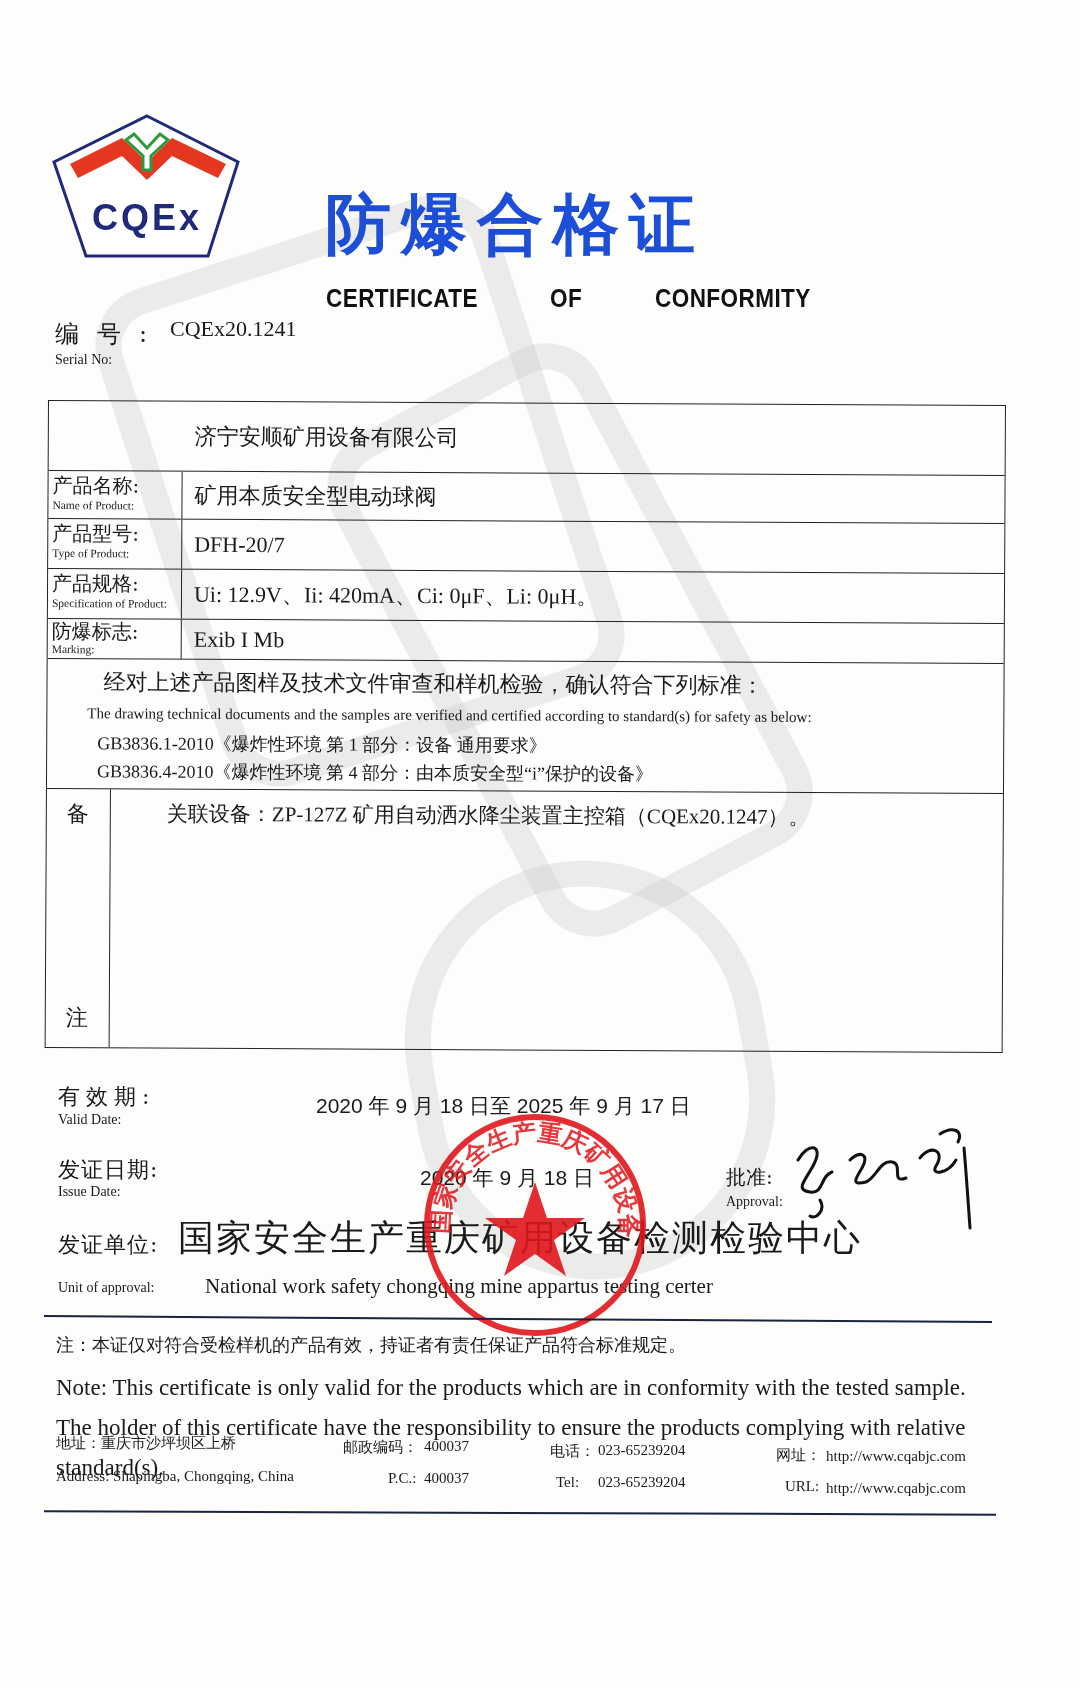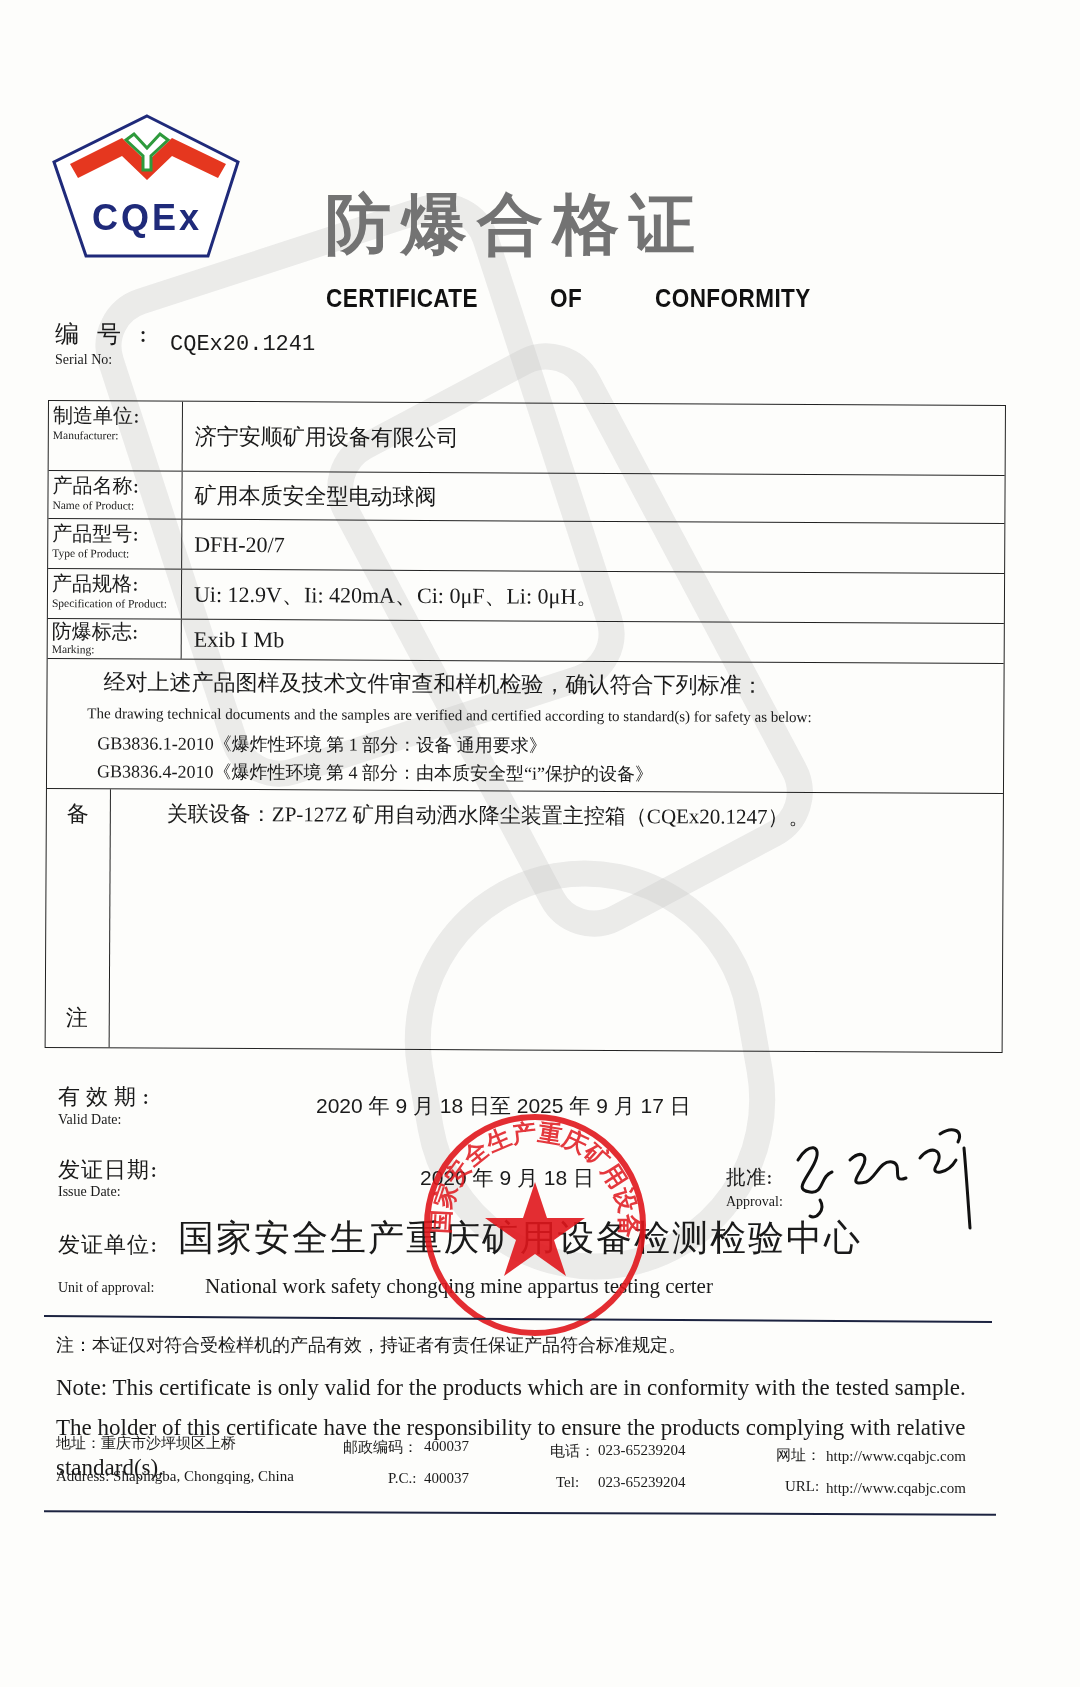--- a/index.html
+++ b/index.html
@@ -6,26 +6,26 @@
   html, body { width: 1080px; height: 1687px; background: #fdfdfb; overflow: hidden; }
   body { position: relative; font-family: "DejaVu Serif", "Liberation Serif", serif; color: #1a1a1a; }
   .abs { position: absolute; }
 
   
   .wm { position: absolute; border: 26px solid rgba(200,200,200,0.35); border-radius: 60px; pointer-events: none; }
 
   
   .logo { left: 50px; top: 112px; width: 195px; height: 150px; }
 
-  .title-cn { left: 325px; top: 180px; font-family: "DejaVu Sans", sans-serif; font-weight: bold; color: #737373; font-size: 66px; letter-spacing: 10px; }
+  .title-cn { left: 325px; top: 180px; font-family: "DejaVu Sans", sans-serif; font-weight: bold; color: #1d4ed8; font-size: 66px; letter-spacing: 10px; }
   .title-en { top: 284px; font-family: "Liberation Sans", sans-serif; font-weight: bold; font-size: 25px; letter-spacing: 0.5px; color: #111; transform: scaleX(0.9); transform-origin: left; }
 
   .serial-cn { left: 55px; top: 318px; font-size: 24px; letter-spacing: 18px; }
   .serial-en { left: 55px; top: 352px; font-size: 14px; font-family: "Liberation Serif", serif; }
-  .serial-val { left: 170px; top: 332px; font-size: 22px; font-family: Liberation Mono, monospace; }
+  .serial-val { left: 170px; top: 316px; font-size: 22px; font-family: Liberation Serif, serif; }
 
   
   .table { left: 48px; top: 400px; width: 958px; height: 648px; border: 1.5px solid #222; transform: rotate(0.3deg); transform-origin: top left; }
   .row { position: absolute; left: 0; width: 100%; border-bottom: 1.5px solid #222; }
   .row .lab { position: absolute; left: 0; top: 0; bottom: 0; width: 134px; border-right: 1.5px solid #222; padding: 2px 4px; }
   .row .lab .cn { font-size: 20px; line-height: 24px; display: block; }
   .row .lab .en { font-size: 11.5px; font-family: "Liberation Serif", serif; display: block; line-height: 16px; }
   .row .val { position: absolute; left: 146px; top: 50%; transform: translateY(-50%); font-size: 22px; font-family: "Liberation Serif", "DejaVu Serif", serif; }
 
   .std { position: absolute; left: 0; width: 100%; border-bottom: 1.5px solid #222; top: 258px; height: 130px; }
@@ -77,24 +77,20 @@
 <div class="abs title-en" style="left:326px;">CERTIFICATE</div>
 <div class="abs title-en" style="left:550px;">OF</div>
 <div class="abs title-en" style="left:655px;">CONFORMITY</div>
 
 <div class="abs serial-cn">编号:</div>
 <div class="abs serial-en">Serial No:</div>
 <div class="abs serial-val">CQEx20.1241</div>
 
 <div class="abs table">
   <div class="row" style="top:0; height:70px;">
-    <div class="lab">
-      <span class="cn">制造单位:</span>
-      <span class="en">Manufacturer:</span>
-    </div>
     <div class="val">济宁安顺矿用设备有限公司</div>
   </div>
   <div class="row" style="top:70px; height:48px;">
     <div class="lab">
       <span class="cn">产品名称:</span>
       <span class="en">Name of Product:</span>
     </div>
     <div class="val">矿用本质安全型电动球阀</div>
   </div>
   <div class="row" style="top:118px; height:50px;">

